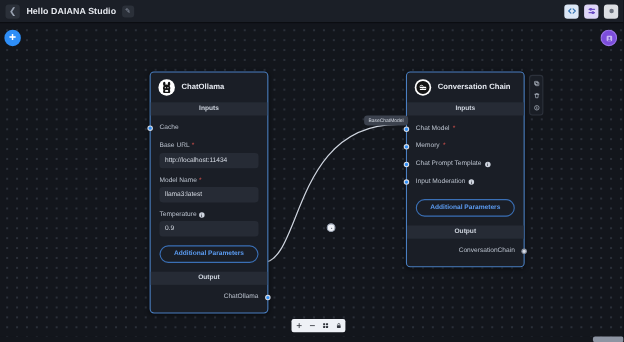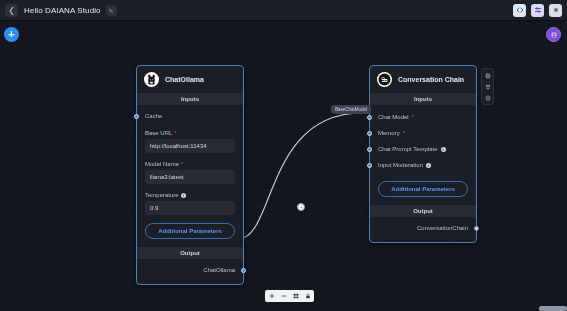--- a/index.html
+++ b/index.html
@@ -33,21 +33,21 @@
     color: #9aa3b2;
     font-size: 8px;
     display: flex; align-items: center; justify-content: center;
     cursor: pointer;
     flex: none;
   }
   .flow-title {
     margin-left: 6px;
     color: #e6e9ef;
     font-size: 8px;
-    font-weight: normal;
+    font-weight: bold;
     letter-spacing: .1px;
     white-space: nowrap;
   }
   .edit-btn {
     margin-left: 5px;
     width: 11px; height: 11px;
     border-radius: 3px;
     background: #2b3039;
     color: #8e96a6;
     font-size: 6px;

